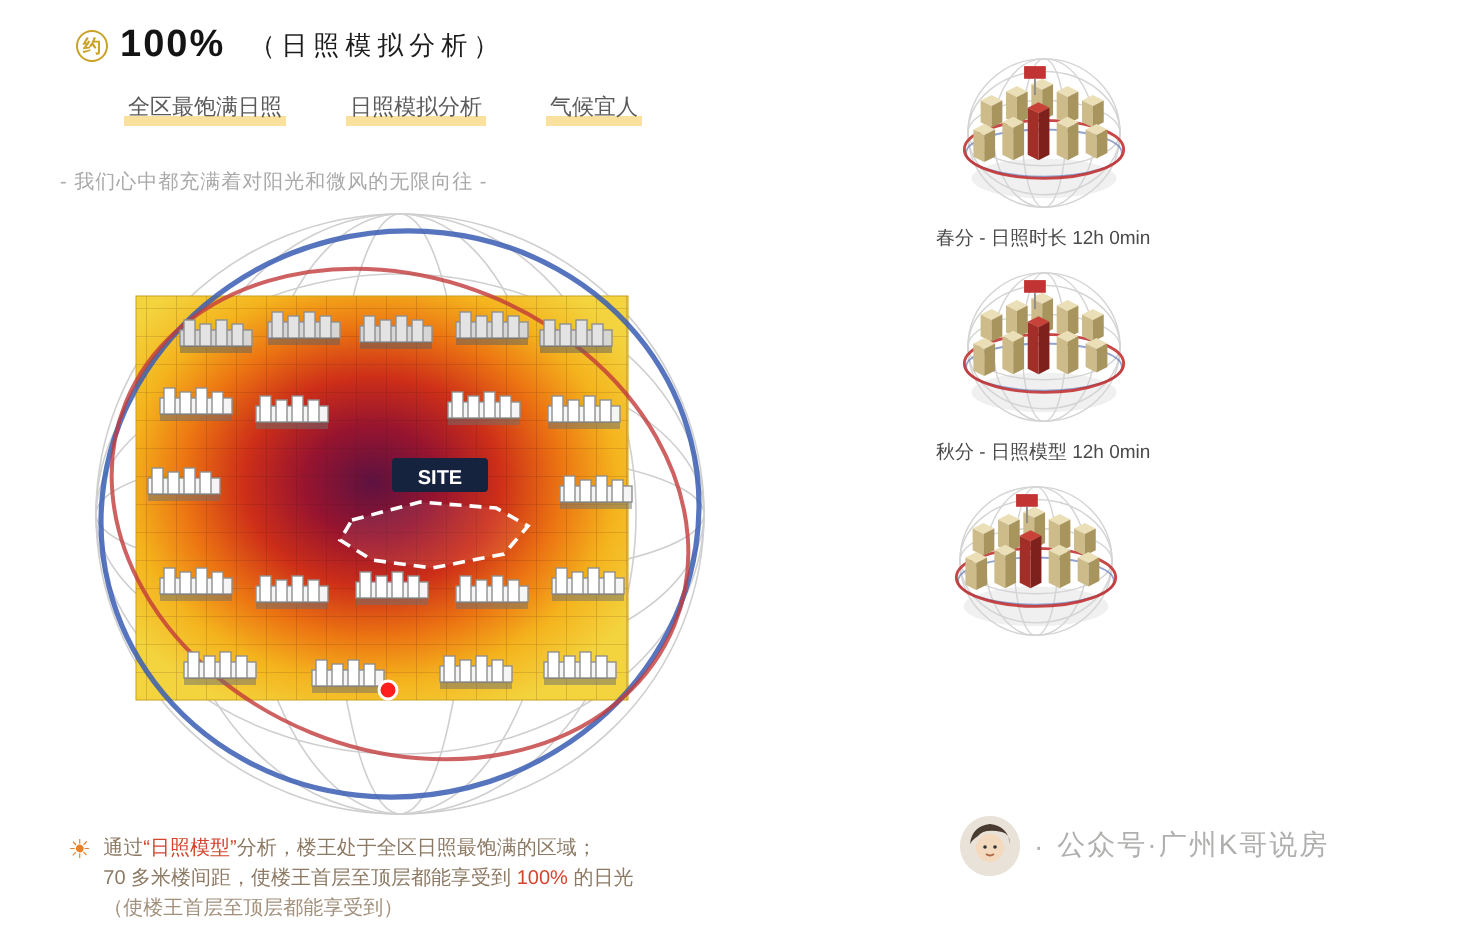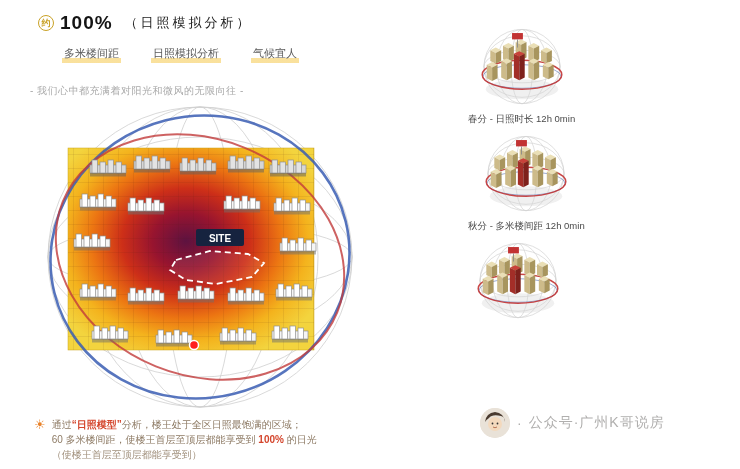--- a/index.html
+++ b/index.html
@@ -22,21 +22,21 @@
   .quote { position:absolute; left:30px; top:84px; width:345px; text-align:left;
            font-size:10px; color:#a9a9a9; letter-spacing:0.5px; }
 
   
   .main-visual { position:absolute; left:28px; top:98px; width:345px; height:318px; }
 
   
   .footnote { position:absolute; left:34px; top:417px; width:350px; display:flex; gap:6px; }
   .sun { font-size:13px; color:#e8822a; line-height:1.2; }
   .footnote-text { font-size:10px; color:#8d7a64; line-height:1.5; }
-  .hl { color:#d4452c; font-weight:bold; }
+  .hl { color:#d4452c; font-weight:normal; }
   .fn-l3 { color:#a1907c; }
 
   
   .panels { position:absolute; left:468px; top:24px; width:140px; display:flex; flex-direction:column; align-items:flex-start; }
   .panel { display:flex; flex-direction:column; align-items:center; margin-bottom:5px; }
   .panel svg { display:block; }
   .panel figcaption { font-size:9.5px; color:#4a4a4a; margin-top:3px; white-space:nowrap; }
 
   
   .watermark { position:absolute; left:478px; top:406px; display:flex; align-items:center; gap:7px;
@@ -110,21 +110,21 @@
 
   <header class="header">
     <div class="title-row">
       <span class="badge">约</span>
       <h1 class="title">
         <span class="pct">100%</span>
       </h1>
       <span class="subtitle">（日照模拟分析）</span>
     </div>
     <div class="tags">
-      <span class="tag">多米楼间距</span>
+      <span class="tag">全区最饱满日照</span>
       <span class="tag">日照模拟分析</span>
       <span class="tag">气候宜人</span>
     </div>
   </header>
 
   <div class="quote">- 我们心中都充满着对阳光和微风的无限向往 -</div>
 
   <div class="main-visual">
     <svg viewBox="0 0 345 318" width="345" height="318">
       <defs>
@@ -201,37 +201,37 @@
       <text x="192" y="144" text-anchor="middle" font-size="10" font-weight="bold" fill="#ffffff">SITE</text>
 
       <circle cx="166" cy="247" r="4.5" fill="#ff1f1f" stroke="#ffffff" stroke-width="1.5"></circle>
     </svg>
   </div>
 
   <div class="footnote">
     <span class="sun">☀</span>
     <div class="footnote-text">
       <div><span>通过</span><span class="hl">“日照模型”</span><span>分析，楼王处于全区日照最饱满的区域；</span></div>
-      <div><span>60 多米楼间距，使楼王首层至顶层都能享受到 </span><span class="hl">100%</span><span> 的日光</span></div>
+      <div><span>70 多米楼间距，使楼王首层至顶层都能享受到 </span><span class="hl">100%</span><span> 的日光</span></div>
       <div class="fn-l3">（使楼王首层至顶层都能享受到）</div>
     </div>
   </div>
 
   <aside class="panels">
     <figure class="panel">
       <svg viewBox="0 0 110 95" width="100" height="86">
           <use href="#model"></use>
         </svg>
       <figcaption>春分 - 日照时长 12h 0min</figcaption>
     </figure>
     <figure class="panel">
       <svg viewBox="0 0 110 95" width="100" height="86">
           <use href="#model"></use>
         </svg>
-      <figcaption>秋分 - 多米楼间距 12h 0min</figcaption>
+      <figcaption>秋分 - 日照模型 12h 0min</figcaption>
     </figure>
     <figure class="panel">
       <svg viewBox="0 0 110 95" width="100" height="86">
           <use href="#model"></use>
         </svg>
     </figure>
   </aside>
 
   <div class="watermark">
     <span class="avatar">

